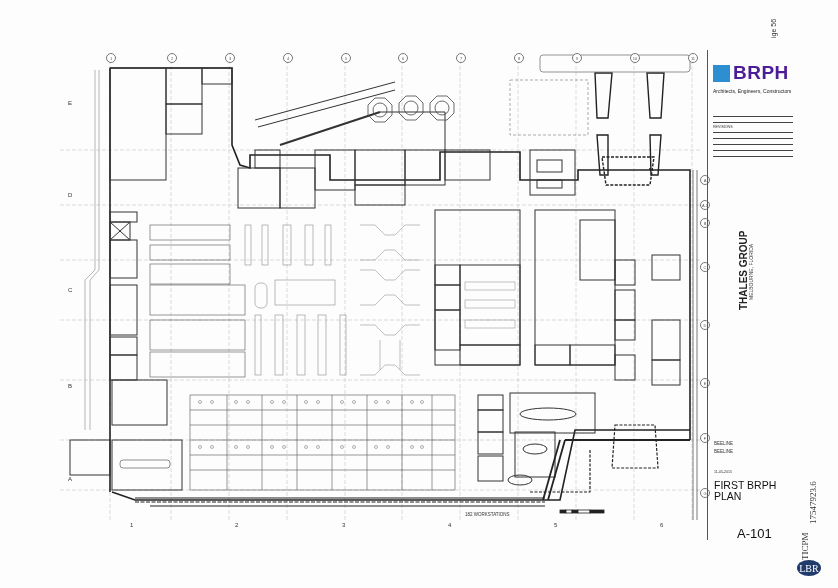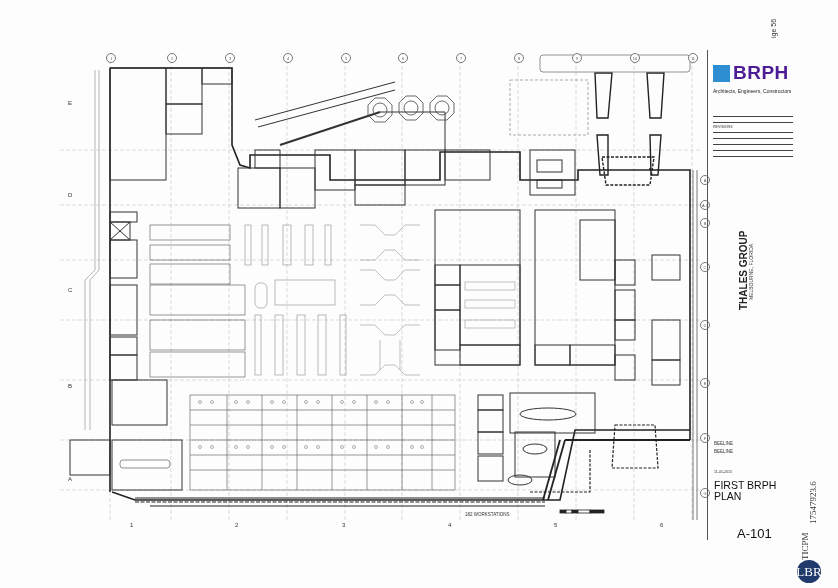--- a/index.html
+++ b/index.html
@@ -13,21 +13,21 @@
   .tiny{position:absolute;font-size:3.6px;color:#333;line-height:4.2px;white-space:nowrap;}
   .firm{position:absolute;left:713px;top:88px;font-size:5px;color:#222;}
   .rule{position:absolute;left:713px;width:80px;height:0;border-top:1px solid #444;}
   .proj{position:absolute;left:738px;top:310px;transform:rotate(-90deg);transform-origin:left top;font-size:10px;font-weight:bold;color:#222;white-space:nowrap;}
   .projsub{position:absolute;left:748px;top:300px;transform:rotate(-90deg);transform-origin:left top;font-size:5px;color:#333;white-space:nowrap;}
   .sheettitle{position:absolute;left:714px;top:480px;font-size:10.5px;line-height:11px;color:#111;}
   .sheetno{position:absolute;left:737px;top:508px;font-size:13px;color:#111;margin-top:18px;}
   .pgno{position:absolute;left:770px;top:38px;transform:rotate(-90deg);transform-origin:left top;font-size:7px;color:#333;white-space:nowrap;}
   .stamp1{position:absolute;left:800px;top:560px;transform:rotate(-90deg);transform-origin:left top;font-size:9px;color:#333;white-space:nowrap;font-family:"Liberation Serif",serif;}
   .stamp2{position:absolute;left:808px;top:524px;transform:rotate(-90deg);transform-origin:left top;font-size:9px;color:#333;white-space:nowrap;font-family:"Liberation Serif",serif;}
-  .lbr{position:absolute;left:797px;top:560px;width:24px;height:23px;border-radius:50%;background:#1f3a6b;color:#fff;font-size:13px;display:flex;align-items:center;justify-content:center;font-family:"Liberation Serif",serif;}
+  .lbr{position:absolute;left:797px;top:560px;width:24px;height:16px;border-radius:50%;background:#1f3a6b;color:#fff;font-size:10px;display:flex;align-items:center;justify-content:center;font-family:"Liberation Serif",serif;}
   .bubble{position:absolute;width:8px;height:8px;border:0.8px solid #777;border-radius:50%;font-size:4px;display:flex;align-items:center;justify-content:center;color:#555;background:#fff;}
   .rowlbl{position:absolute;font-size:6px;color:#333;}
   .collbl{position:absolute;font-size:6px;color:#333;}
   .wsnote{position:absolute;left:465px;top:512px;font-size:4.5px;color:#333;}
 </style>
 </head>
 <body>
 
 <div class="sheet">
 

